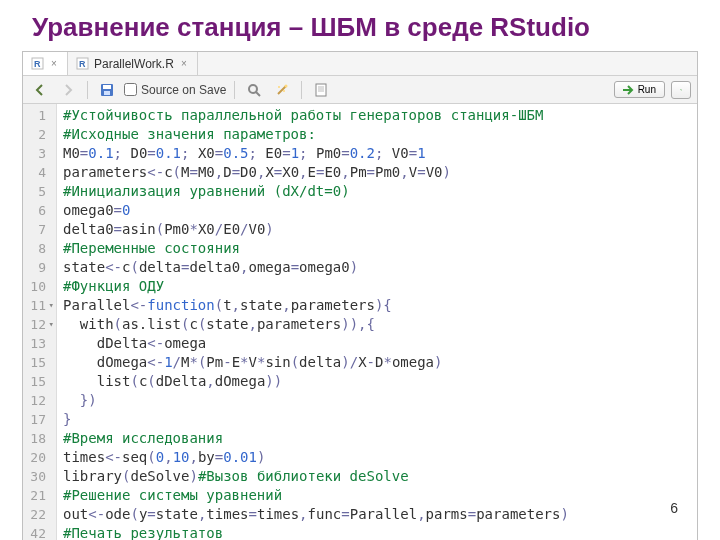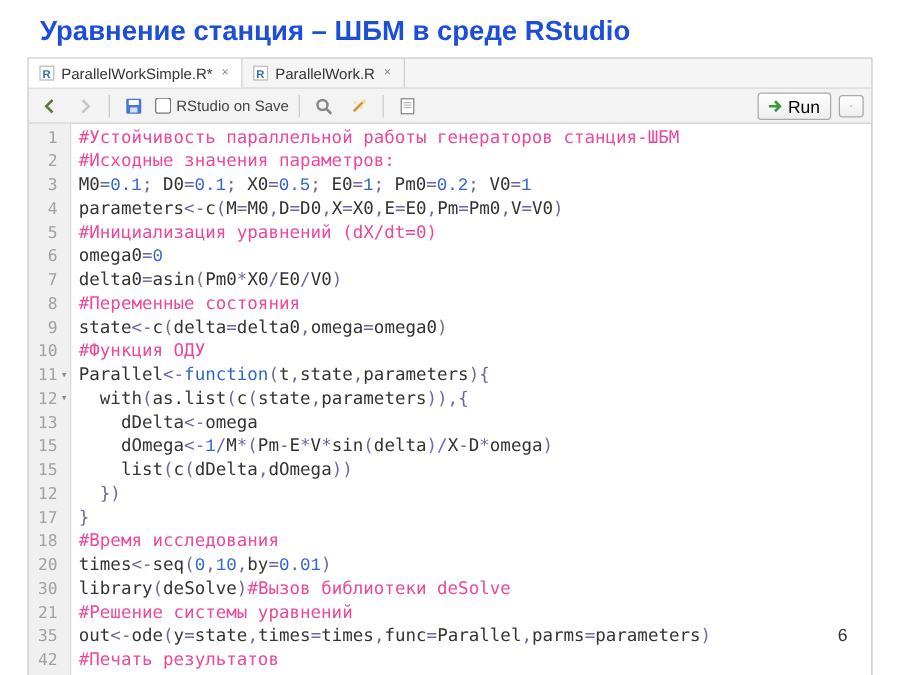--- a/index.html
+++ b/index.html
@@ -1,63 +1,62 @@
 <!DOCTYPE html>
 <html><head>
 <meta charset="utf-8">
 <style>
   * { margin: 0; padding: 0; box-sizing: border-box; }
   body { font-family: Arial, sans-serif; background: #fff; width: 720px; height: 540px; overflow: hidden; }
-  .slide-title { font-size: 22px; font-weight: bold; padding: 12px 0 8px 32px; color: #1d4ed8; }
+  .slide-title { font-size: 26px; font-weight: bold; padding: 12px 0 8px 32px; color: #701a75; }
   .editor-shell { margin: 0 22px 0 22px; border: 1px solid #c0c0c0; background: #fff; }
   .tab-bar { display: flex; background: #f5f5f5; border-bottom: 1px solid #d0d0d0; height: 24px; }
   .tab { display: flex; align-items: center; gap: 5px; padding: 0 8px; border-right: 1px solid #d0d0d0; font-size: 12px; color: #333; cursor: pointer; }
   .tab.active { background: #fff; }
   .tab-icon { width: 13px; height: 13px; display: inline-block; }
   .tab-close { width: 10px; height: 10px; color: #888; font-size: 10px; line-height: 10px; text-align: center; }
   .toolbar { display: flex; align-items: center; background: #f3f3f3; border-bottom: 1px solid #d0d0d0; height: 28px; padding: 0 6px; gap: 6px; }
   .tb-btn { width: 22px; height: 22px; display: flex; align-items: center; justify-content: center; cursor: pointer; border-radius: 2px; }
   .tb-sep { width: 1px; height: 18px; background: #ccc; margin: 0 2px; }
   .checkbox-wrap { display: flex; align-items: center; gap: 4px; }
   .checkbox-wrap input { margin: 0; }
   .checkbox-wrap label { font-size: 12px; color: #444; }
   .toolbar-spacer { flex: 1; }
-  .run-btn { display: flex; align-items: center; gap: 3px; padding: 2px 8px; border: 1px solid #aaa; border-radius: 3px; background: linear-gradient(#fff,#eee); font-size: 14px; cursor: pointer; text-align: center; }
+  .run-btn { display: flex; align-items: center; gap: 3px; padding: 2px 8px; border: 1px solid #aaa; border-radius: 3px; background: linear-gradient(#fff,#eee); font-size: 10px; cursor: pointer; text-align: center; }
   .small-btn { width: 20px; display:flex; align-items:center; justify-content:center; }
   .code-area { display: flex; font-family: "Lucida Console", Monaco, Consolas, monospace; font-size: 14px; line-height: 19px; }
   .gutter { background: #f0f0f0; border-right: 1px solid #ddd; text-align: right; color: #a0a0a0; padding: 2px 10px 2px 6px; user-select: none; font-size: 13px; min-width: 34px; }
   .gutter .ln { height: 19px; position: relative; }
   .fold-marker::after { content: "▾"; position: absolute; right: -8px; font-size: 9px; color: #888; }
   .code { padding: 2px 6px; white-space: pre; }
   .code .line { height: 19px; }
-  .c-comment { color: #ec4899; }
+  .c-comment { color: #15803d; }
   .c-ident { color: #333; }
   .c-op { color: #6a6aa0; }
   .c-assign { color: #6a6aa0; }
-  .c-num { color: #3366cc; font-family: Liberation Mono, monospace; }
+  .c-num { color: #3366cc; }
   .c-kw { color: #3366cc; }
   .page-num { position: absolute; right: 42px; bottom: 24px; font-size: 14px; color: #333; }
   svg { display: block; }
 </style>
 </head>
 <body>
 
 <div class="slide-title">Уравнение станция – ШБМ в среде RStudio</div>
 
 <div class="editor-shell">
 
   <div class="tab-bar" id="tab-bar">
       <div class="tab active">
         <span class="tab-icon">
           <svg width="13" height="13" viewBox="0 0 13 13">
             <rect x="1" y="1" width="11" height="11" fill="#fff" stroke="#bbb"></rect>
             <text x="3" y="10" font-size="9" fill="#3b6db5" font-family="Arial" font-weight="bold">R</text>
           </svg>
         </span>
-        <span>ParallelWorkSimple.R*</span>
         <span class="tab-close">×</span>
       </div>
       <div class="tab">
         <span class="tab-icon">
           <svg width="13" height="13" viewBox="0 0 13 13">
             <rect x="1" y="1" width="11" height="11" fill="#fff" stroke="#bbb"></rect>
             <text x="3" y="10" font-size="9" fill="#3b6db5" font-family="Arial" font-weight="bold">R</text>
           </svg>
         </span>
         <span>ParallelWork.R</span>
@@ -79,21 +78,21 @@
     <div class="tb-sep"></div>
     <div class="tb-btn">
       <svg width="14" height="14" viewBox="0 0 14 14">
           <rect x="1" y="1" width="12" height="12" fill="#4a78c8" rx="1"></rect>
           <rect x="3" y="2" width="8" height="4" fill="#fff"></rect>
           <rect x="4" y="8" width="6" height="4" fill="#cfe0ff"></rect>
         </svg>
     </div>
     <div class="checkbox-wrap">
       <input type="checkbox" style="">
-      <label>RStudio on Save</label>
+      <label>Source on Save</label>
     </div>
     <div class="tb-sep"></div>
     <div class="tb-btn">
       <svg width="14" height="14" viewBox="0 0 14 14">
           <circle cx="6" cy="6" r="4" fill="none" stroke="#888" stroke-width="2"></circle>
           <line x1="9" y1="9" x2="13" y2="13" stroke="#888" stroke-width="2"></line>
         </svg>
     </div>
     <div class="tb-btn">
       <svg width="14" height="14" viewBox="0 0 14 14">
@@ -143,21 +142,21 @@
         <div class="ln fold-marker">12</div>
         <div class="ln">13</div>
         <div class="ln">15</div>
         <div class="ln">15</div>
         <div class="ln">12</div>
         <div class="ln">17</div>
         <div class="ln">18</div>
         <div class="ln">20</div>
         <div class="ln">30</div>
         <div class="ln">21</div>
-        <div class="ln">35</div>
+        <div class="ln">22</div>
         <div class="ln">42</div>
         <div class="ln">24</div>
       </div>
     <div class="code" id="code"><div class="line"><span class="c-comment">#Устойчивость параллельной работы генераторов станция-ШБМ</span></div><div class="line"><span class="c-comment">#Исходные значения параметров:</span></div><div class="line"><span class="c-ident">M0</span><span class="c-op">=</span><span class="c-num">0.1</span><span class="c-op">; </span><span class="c-ident">D0</span><span class="c-op">=</span><span class="c-num">0.1</span><span class="c-op">; </span><span class="c-ident">X0</span><span class="c-op">=</span><span class="c-num">0.5</span><span class="c-op">; </span><span class="c-ident">E0</span><span class="c-op">=</span><span class="c-num">1</span><span class="c-op">; </span><span class="c-ident">Pm0</span><span class="c-op">=</span><span class="c-num">0.2</span><span class="c-op">; </span><span class="c-ident">V0</span><span class="c-op">=</span><span class="c-num">1</span></div><div class="line"><span class="c-ident">parameters</span><span class="c-assign">&lt;-</span><span class="c-ident">c</span><span class="c-op">(</span><span class="c-ident">M</span><span class="c-op">=</span><span class="c-ident">M0</span><span class="c-op">,</span><span class="c-ident">D</span><span class="c-op">=</span><span class="c-ident">D0</span><span class="c-op">,</span><span class="c-ident">X</span><span class="c-op">=</span><span class="c-ident">X0</span><span class="c-op">,</span><span class="c-ident">E</span><span class="c-op">=</span><span class="c-ident">E0</span><span class="c-op">,</span><span class="c-ident">Pm</span><span class="c-op">=</span><span class="c-ident">Pm0</span><span class="c-op">,</span><span class="c-ident">V</span><span class="c-op">=</span><span class="c-ident">V0</span><span class="c-op">)</span></div><div class="line"><span class="c-comment">#Инициализация уравнений (dX/dt=0)</span></div><div class="line"><span class="c-ident">omega0</span><span class="c-op">=</span><span class="c-num">0</span></div><div class="line"><span class="c-ident">delta0</span><span class="c-op">=</span><span class="c-ident">asin</span><span class="c-op">(</span><span class="c-ident">Pm0</span><span class="c-op">*</span><span class="c-ident">X0</span><span class="c-op">/</span><span class="c-ident">E0</span><span class="c-op">/</span><span class="c-ident">V0</span><span class="c-op">)</span></div><div class="line"><span class="c-comment">#Переменные состояния</span></div><div class="line"><span class="c-ident">state</span><span class="c-assign">&lt;-</span><span class="c-ident">c</span><span class="c-op">(</span><span class="c-ident">delta</span><span class="c-op">=</span><span class="c-ident">delta0</span><span class="c-op">,</span><span class="c-ident">omega</span><span class="c-op">=</span><span class="c-ident">omega0</span><span class="c-op">)</span></div><div class="line"><span class="c-comment">#Функция ОДУ</span></div><div class="line"><span class="c-ident">Parallel</span><span class="c-assign">&lt;-</span><span class="c-kw">function</span><span class="c-op">(</span><span class="c-ident">t</span><span class="c-op">,</span><span class="c-ident">state</span><span class="c-op">,</span><span class="c-ident">parameters</span><span class="c-op">){</span></div><div class="line"><span class="c-ident">  with</span><span class="c-op">(</span><span class="c-ident">as.list</span><span class="c-op">(</span><span class="c-ident">c</span><span class="c-op">(</span><span class="c-ident">state</span><span class="c-op">,</span><span class="c-ident">parameters</span><span class="c-op">)),{</span></div><div class="line"><span class="c-ident">    dDelta</span><span class="c-assign">&lt;-</span><span class="c-ident">omega</span></div><div class="line"><span class="c-ident">    dOmega</span><span class="c-assign">&lt;-</span><span class="c-num">1</span><span class="c-op">/</span><span class="c-ident">M</span><span class="c-op">*(</span><span class="c-ident">Pm</span><span class="c-op">-</span><span class="c-ident">E</span><span class="c-op">*</span><span class="c-ident">V</span><span class="c-op">*</span><span class="c-ident">sin</span><span class="c-op">(</span><span class="c-ident">delta</span><span class="c-op">)</span><span class="c-op">/</span><span class="c-ident">X</span><span class="c-op">-</span><span class="c-ident">D</span><span class="c-op">*</span><span class="c-ident">omega</span><span class="c-op">)</span></div><div class="line"><span class="c-ident">    list</span><span class="c-op">(</span><span class="c-ident">c</span><span class="c-op">(</span><span class="c-ident">dDelta</span><span class="c-op">,</span><span class="c-ident">dOmega</span><span class="c-op">))</span></div><div class="line"><span class="c-op">  })</span></div><div class="line"><span class="c-op">}</span></div><div class="line"><span class="c-comment">#Время исследования</span></div><div class="line"><span class="c-ident">times</span><span class="c-assign">&lt;-</span><span class="c-ident">seq</span><span class="c-op">(</span><span class="c-num">0</span><span class="c-op">,</span><span class="c-num">10</span><span class="c-op">,</span><span class="c-ident">by</span><span class="c-op">=</span><span class="c-num">0.01</span><span class="c-op">)</span></div><div class="line"><span class="c-ident">library</span><span class="c-op">(</span><span class="c-ident">deSolve</span><span class="c-op">)</span><span class="c-comment">#Вызов библиотеки deSolve</span></div><div class="line"><span class="c-comment">#Решение системы уравнений</span></div><div class="line"><span class="c-ident">out</span><span class="c-assign">&lt;-</span><span class="c-ident">ode</span><span class="c-op">(</span><span class="c-ident">y</span><span class="c-op">=</span><span class="c-ident">state</span><span class="c-op">,</span><span class="c-ident">times</span><span class="c-op">=</span><span class="c-ident">times</span><span class="c-op">,</span><span class="c-ident">func</span><span class="c-op">=</span><span class="c-ident">Parallel</span><span class="c-op">,</span><span class="c-ident">parms</span><span class="c-op">=</span><span class="c-ident">parameters</span><span class="c-op">)</span></div><div class="line"><span class="c-comment">#Печать результатов</span></div><div class="line"><span class="c-ident">plot</span><span class="c-op">(</span><span class="c-ident">out</span><span class="c-op">)</span></div></div>
   </div>
 
 </div>
 
 <div class="page-num">6</div>
 

